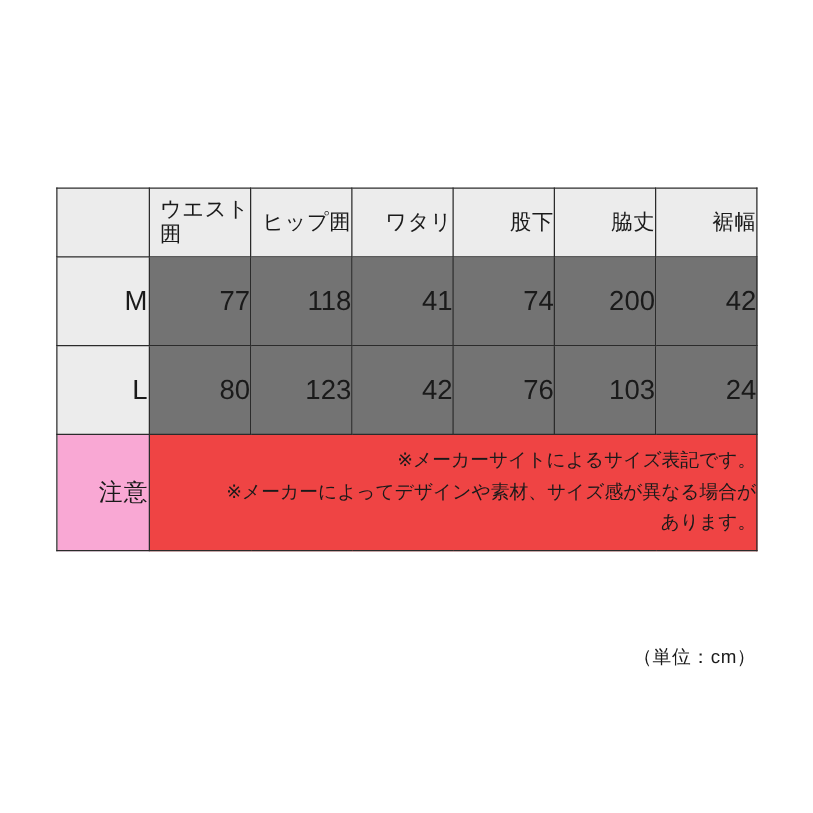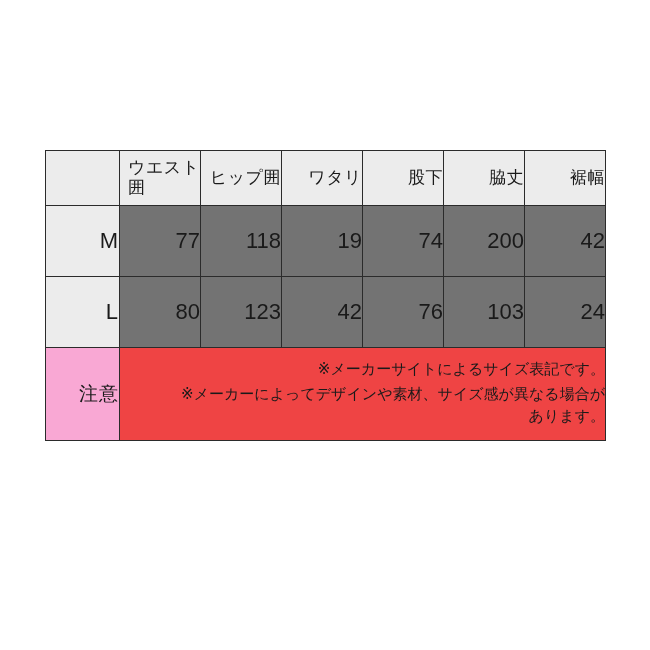--- a/index.html
+++ b/index.html
@@ -86,21 +86,20 @@
     vertical-align: middle;
     font-size: 15px;
     line-height: 1.65;
     padding: 10px 12px 10px 14px;
   }
   .note-line {
     white-space: nowrap;
   }
   .note-line.indent {
     padding-left: 18px;
-    font-family: Liberation Mono, monospace;
   }
   .unit {
     position: absolute;
     left: 45px;
     top: 516px;
     width: 560px;
     text-align: right;
     font-size: 15px;
     color: #1a1a1a;
     letter-spacing: 0.5px;
@@ -131,21 +130,21 @@
           <td>股下</td>
           <td>脇丈</td>
           <td>裾幅</td>
         </tr>
       </thead>
       <tbody>
         <tr>
           <td class="rowhead">M</td>
           <td class="val">77</td>
           <td class="val">118</td>
-          <td class="val">19</td>
+          <td class="val">41</td>
           <td class="val">74</td>
           <td class="val">200</td>
           <td class="val">42</td>
         </tr>
         <tr>
           <td class="rowhead">L</td>
           <td class="val">80</td>
           <td class="val">123</td>
           <td class="val">42</td>
           <td class="val">76</td>
@@ -157,14 +156,15 @@
           <td class="note-cell" colspan="6">
             <div class="note-line">※メーカーサイトによるサイズ表記です。</div>
             <div class="note-line">※メーカーによってデザインや素材、サイズ感が異なる場合が</div>
             <div class="note-line indent">あります。</div>
           </td>
         </tr>
       </tbody>
     </table>
   </div>
 
+  <div class="unit">（単位：cm）</div>
 
 </div>
 
 </body></html>

